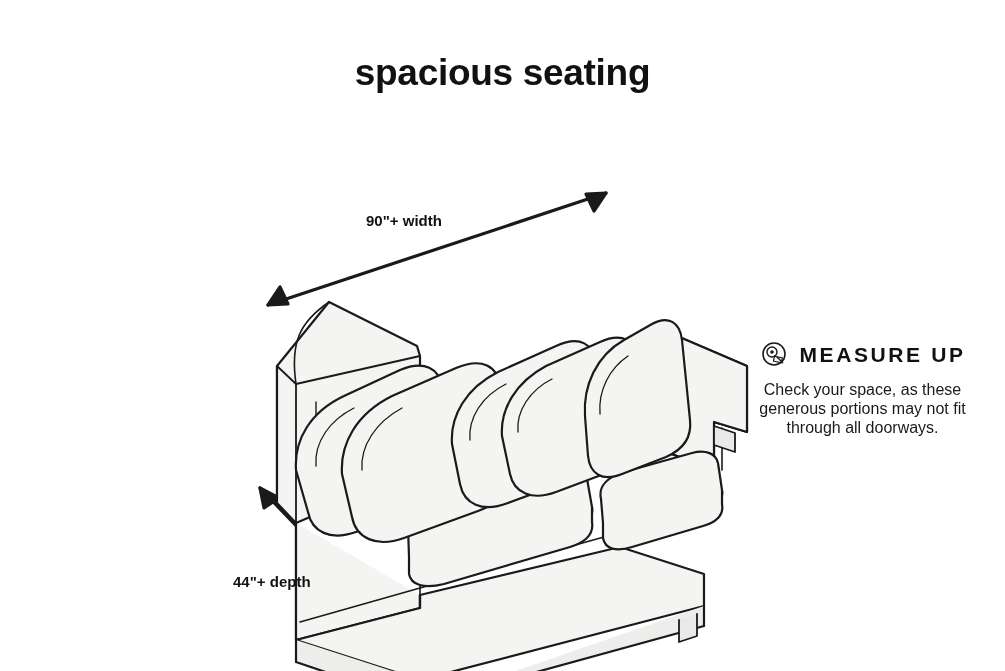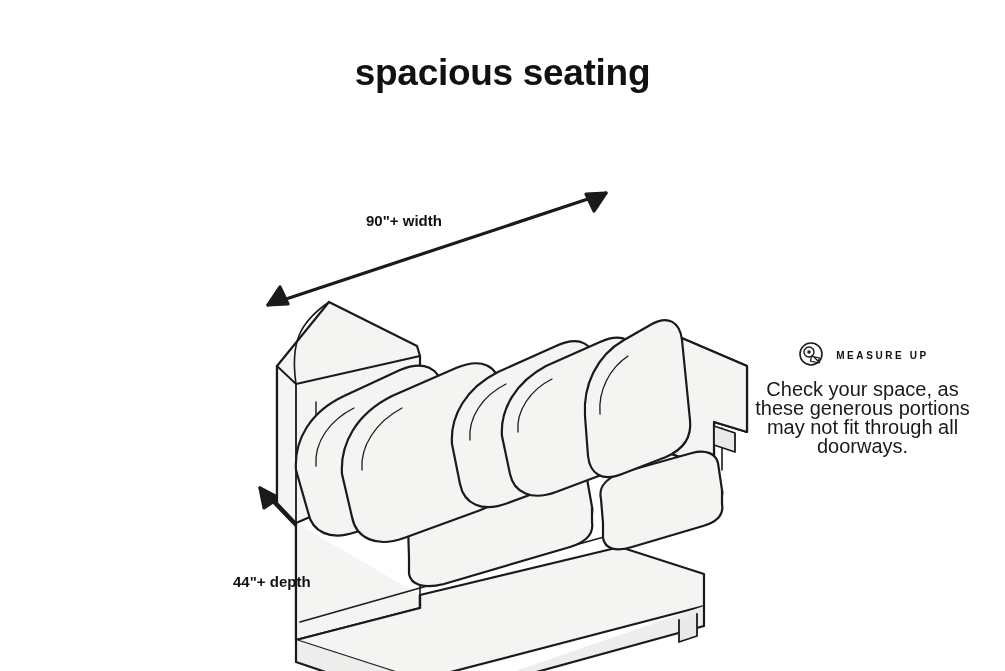--- a/index.html
+++ b/index.html
@@ -72,27 +72,27 @@
     text-align: center;
   }
   .measure-title-row {
     display: flex;
     align-items: center;
     justify-content: center;
     gap: 10px;
     margin-bottom: 10px;
   }
   .measure-title {
-    font-size: 10px;
+    font-size: 21px;
     font-weight: bold;
     letter-spacing: 2.6px;
     color: #111111;
   }
   .measure-text {
-    font-size: 20px;
+    font-size: 16px;
     line-height: 19px;
     color: #1a1a1a;
   }
   svg { display: block; }
 </style>
 </head>
 <body>
 
 <div class="page">
 

